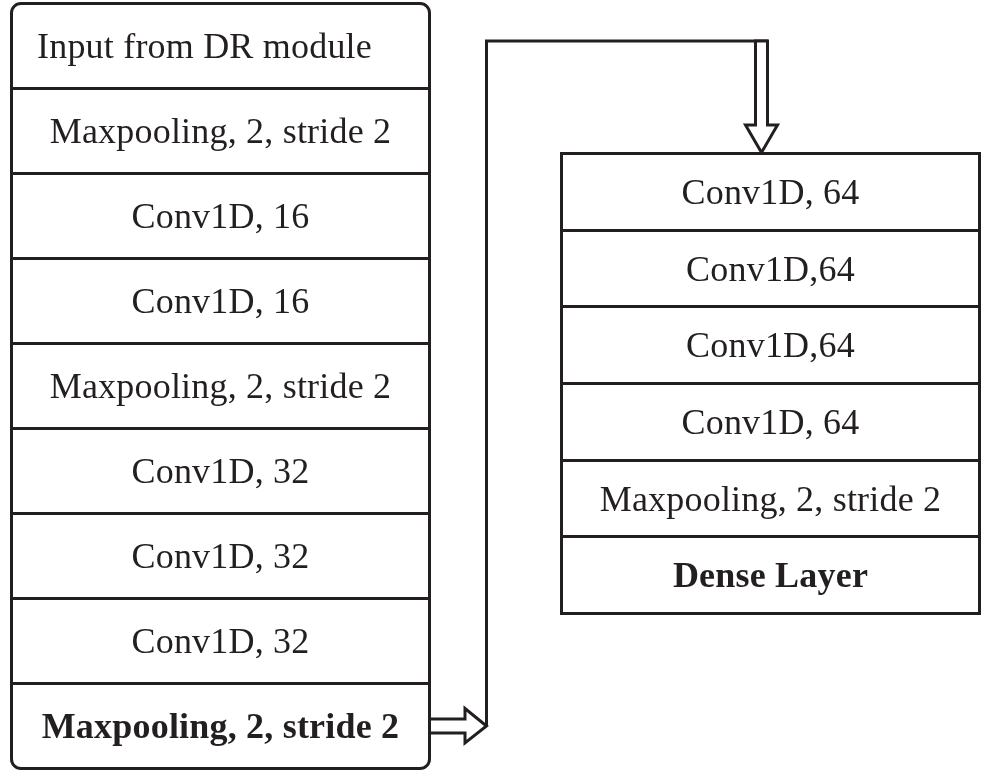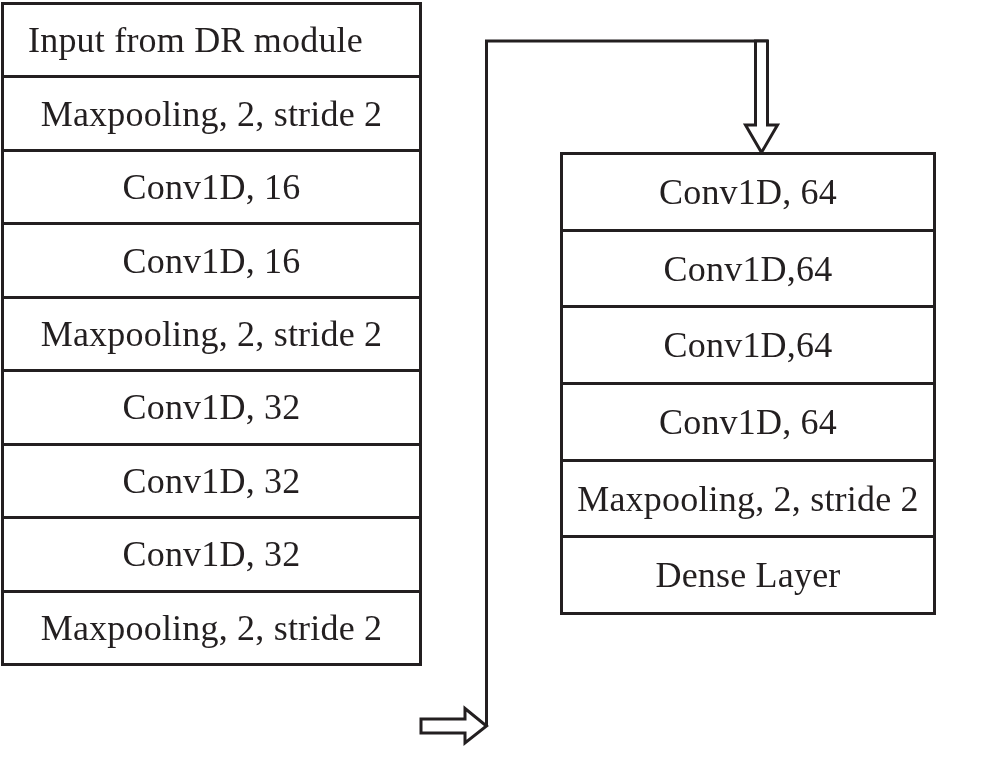--- a/index.html
+++ b/index.html
@@ -30,35 +30,37 @@
     align-items: center;
     justify-content: center;
     font-size: 36px;
     line-height: 1;
     white-space: nowrap;
     border-bottom: 3px solid #231f20;
     letter-spacing: 0.2px;
   }
   .stack .row:last-child {
     border-bottom: none;
+    font-weight: bold;
   }
   .stack .row.align-left {
     justify-content: flex-start;
     padding-left: 24px;
   }
   #left-stack {
-    left: 1px;
+    left: 10px;
     top: 2px;
     width: 421px;
-    height: 664px;
+    height: 768px;
+    border-radius: 11px;
   }
   #right-stack {
     left: 560px;
     top: 152px;
-    width: 376px;
+    width: 421px;
     height: 463px;
   }
   svg.connectors {
     position: absolute;
     left: 0;
     top: 0;
     width: 985px;
     height: 772px;
     pointer-events: none;
   }

